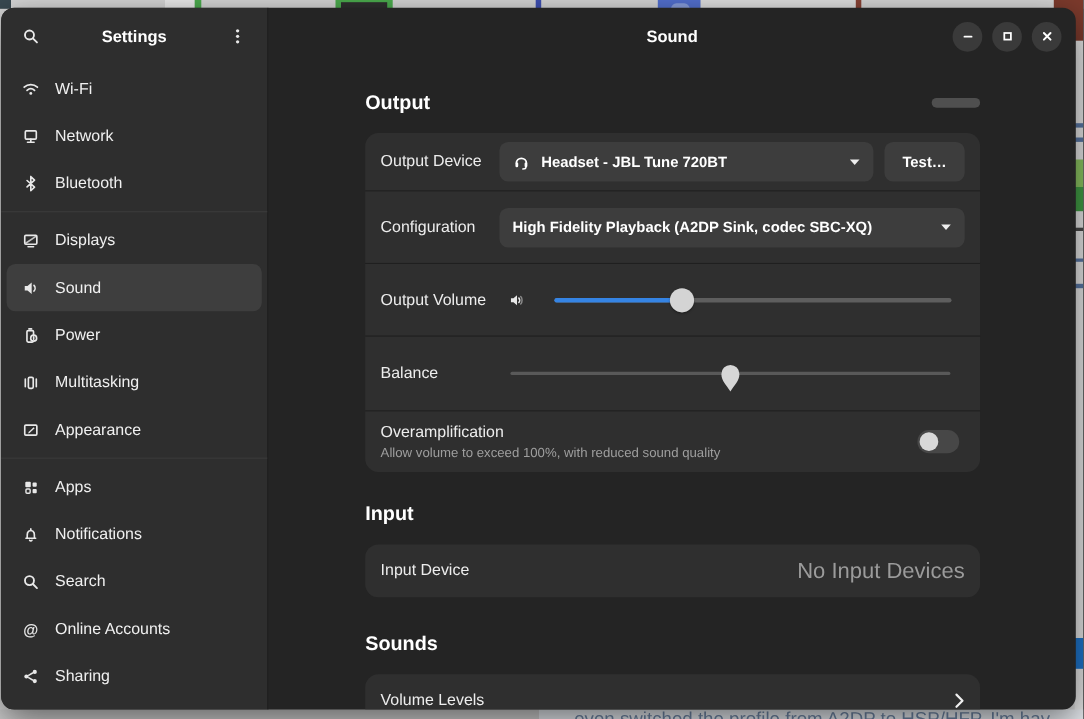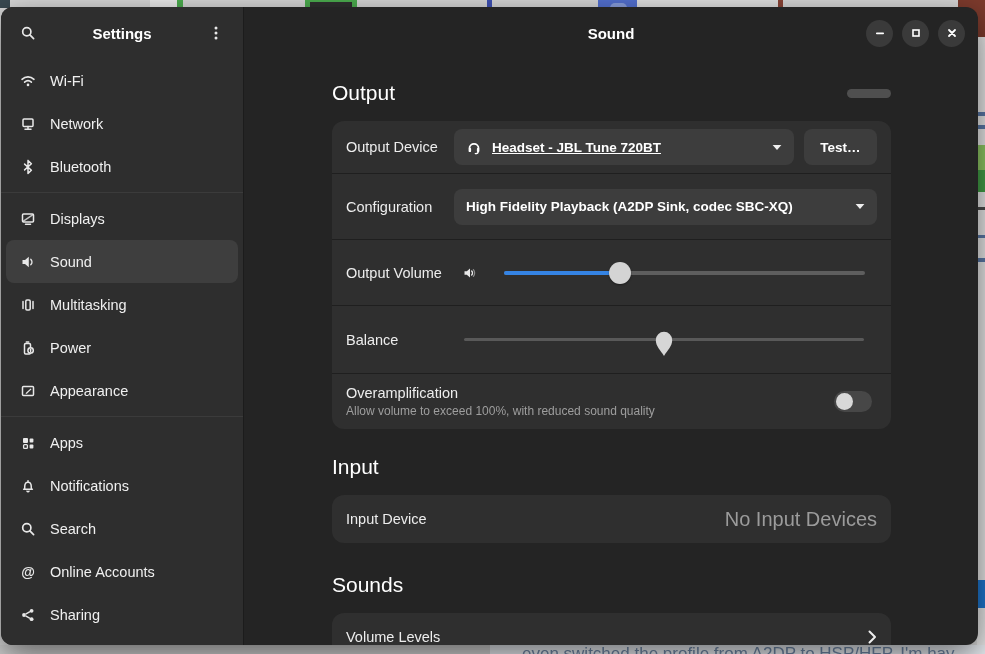--- a/index.html
+++ b/index.html
@@ -35,40 +35,40 @@
   .at-icon { width:16px; flex:none; text-align:center; font-size:14px; font-weight:bold; color:#e8e8e8; line-height:16px; }
   
   .content { flex:1; display:flex; flex-direction:column; min-width:0; }
   .c-header { height:52px; flex:none; display:flex; align-items:center; position:relative; }
   .c-title { position:absolute; left:0; right:0; text-align:center; font-weight:bold; font-size:15px; color:#ffffff; }
   .win-controls { margin-left:auto; display:flex; gap:9px; padding-right:13px; position:relative; }
   .win-btn { width:27px; height:27px; border-radius:50%; border:none; background:#3a3a3a; display:flex; align-items:center; justify-content:center; cursor:pointer; }
   
   .scroll { flex:1; overflow:hidden; padding:26px 87px 0 88px; }
   .sec-head { display:flex; align-items:center; justify-content:space-between; height:16px; }
-  .sec-head h2 { font-size:21px; font-weight:normal; color:#ffffff; }
+  .sec-head h2 { font-size:18px; font-weight:bold; color:#ffffff; }
   .level-pill { width:44px; height:9px; border-radius:5px; background:#4f4f4f; }
   .card { background:#2f2f2f; border-radius:12px; margin-top:20px; }
   .row { display:flex; align-items:center; padding:0 14px; }
   .row + .row { border-top:1px solid #1f1f1f; }
   .r-device  { height:52px; }
   .r-config  { height:66px; }
   .r-volume  { height:66px; }
   .r-balance { height:68px;align-items:center; }
   .r-overamp { height:56px; }
   .r-plain   { height:48px; }
   .row-label { width:108px; flex:none; font-size:14.5px; color:#ededed; }
   .dropdown {
     height:36px; background:#3d3d3d; border:none; border-radius:8px; color:#ffffff;
     display:flex; align-items:center; padding:0 12px; cursor:pointer;
     font-family:"Liberation Sans", sans-serif;
   }
   .dd-text { font-weight:bold; font-size:13.5px; white-space:nowrap; overflow:hidden; }
   .dd-device { width:340px; }
-  .dd-device .dd-text { margin-left:10px;text-decoration:underline; }
+  .dd-device .dd-text { margin-left:10px; }
   .dd-config { flex:1; }
   .dd-caret { margin-left:auto; flex:none; padding-left:10px; display:flex; }
   .test-btn {
     margin-left:auto; width:73px; height:36px; border:none; border-radius:8px;
     background:#3d3d3d; color:#ffffff; font-weight:bold; font-size:13.5px; cursor:pointer;
     font-family:"Liberation Sans", sans-serif;
   }
   
   .slider { position:relative; border-radius:3px; background:#5e5e5e; }
   .slider .fill { position:absolute; left:0; top:0; bottom:0; background:#3584e4; border-radius:3px; }
@@ -173,34 +173,34 @@
           <span>Displays</span>
         </div>
         <div class="sb-row selected">
           <svg class="icon16" viewBox="0 0 16 16">
               <path fill="#e8e8e8" d="M2.5 6 H5 L8.8 2.8 V13.2 L5 10 H2.5 Z"></path>
               <path fill="none" stroke="#e8e8e8" stroke-width="1.5" stroke-linecap="round" d="M10.9 5.4 C12.2 6.8 12.2 9.2 10.9 10.6"></path>
             </svg>
           <span>Sound</span>
         </div>
         <div class="sb-row">
-          <svg class="icon16" viewBox="0 0 16 16" fill="none" stroke="#e8e8e8" stroke-width="1.5" stroke-linecap="round">
-              <rect x="5.8" y="3" width="4.4" height="10" rx="1.2"></rect>
-              <path d="M3 4.5 V11.5 M13 4.5 V11.5"></path>
-            </svg>
-          <span>Multitasking</span>
-        </div>
-        <div class="sb-row">
           <svg class="icon16" viewBox="0 0 16 16" fill="none" stroke="#e8e8e8" stroke-width="1.5">
               <rect x="4.5" y="3.5" width="6" height="10.5" rx="1.2"></rect>
               <path d="M6.3 2 H8.7" stroke-linecap="round"></path>
               <circle cx="10.6" cy="10.4" r="2.7" fill="#2e2e2e"></circle>
               <path d="M10.6 9.3 V11.5" stroke-linecap="round"></path>
             </svg>
           <span>Power</span>
+        </div>
+        <div class="sb-row">
+          <svg class="icon16" viewBox="0 0 16 16" fill="none" stroke="#e8e8e8" stroke-width="1.5" stroke-linecap="round">
+              <rect x="5.8" y="3" width="4.4" height="10" rx="1.2"></rect>
+              <path d="M3 4.5 V11.5 M13 4.5 V11.5"></path>
+            </svg>
+          <span>Multitasking</span>
         </div>
         <div class="sb-row">
           <svg class="icon16" viewBox="0 0 16 16" fill="none" stroke="#e8e8e8" stroke-width="1.5" stroke-linejoin="round">
               <rect x="2.5" y="3.5" width="11" height="9" rx="1"></rect>
               <path d="M6 9.8 L10.6 5.4 l0.9 0.9 L6.9 10.7 L5.6 11 Z" fill="#e8e8e8" stroke="none"></path>
             </svg>
           <span>Appearance</span>
         </div>
         <div class="sb-divider"></div>
         <div class="sb-row">

